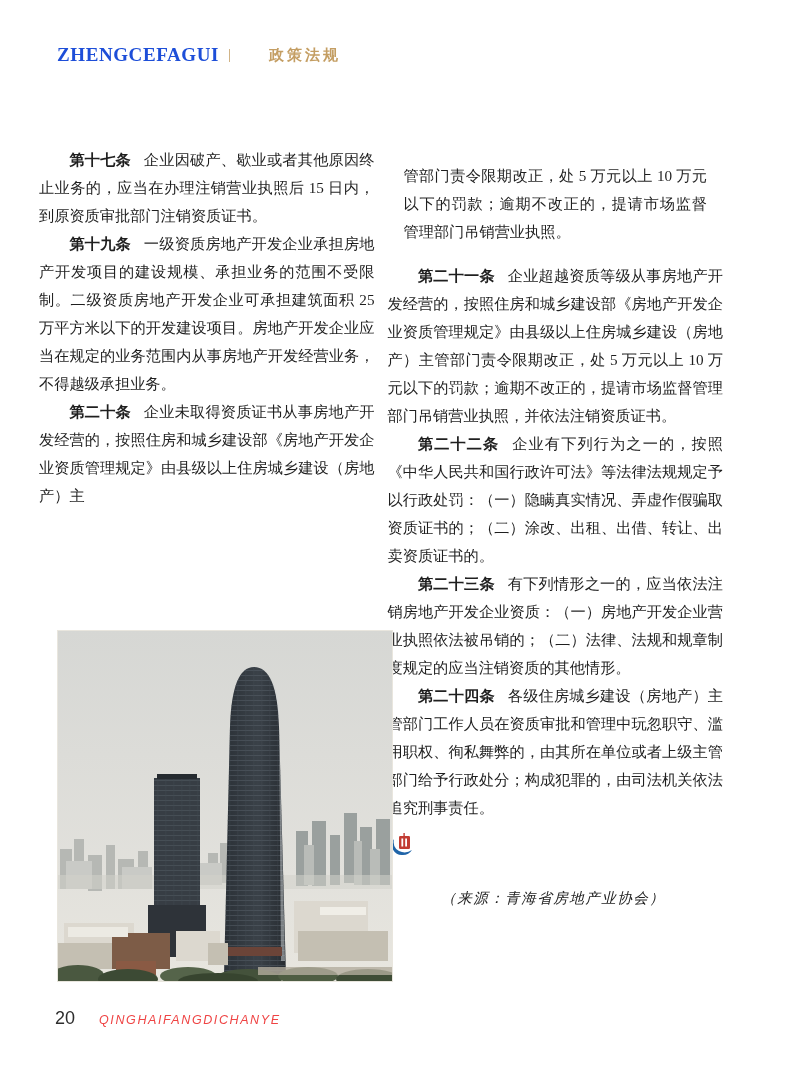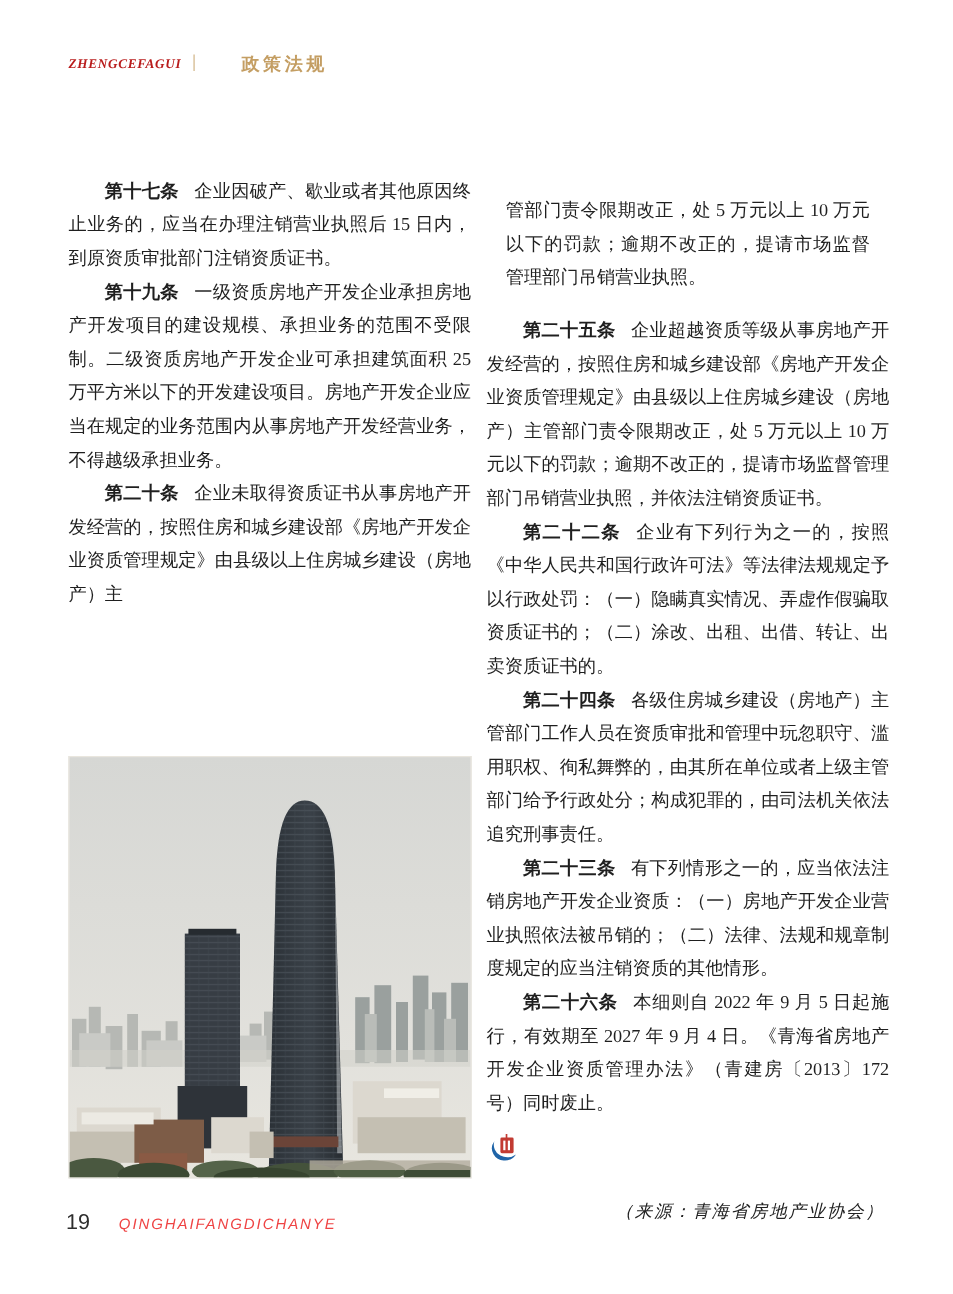--- a/index.html
+++ b/index.html
@@ -1,39 +1,39 @@
 <!DOCTYPE html>
 <html><head>
 <meta charset="utf-8">
 <style>
   html,body{margin:0;padding:0;background:#ffffff;}
   .page{position:relative;width:794px;height:1078px;background:#ffffff;overflow:hidden;
         font-family:"Liberation Serif","DejaVu Serif",serif;}
 
   
   .hdr{position:absolute;left:57px;top:44px;display:flex;align-items:center;gap:9px;}
-  .hdr-en{font-weight:700;font-size:11px;letter-spacing:.6px;color:#b91c1c;font-style:italic;}
+  .hdr-en{font-weight:700;font-size:19px;letter-spacing:.6px;color:#1d4ed8;}
   .hdr-bar{color:#c49e63;font-size:15px;font-weight:400;transform:translateY(-1px);}
   .hdr-cn{color:#c49e63;font-size:15px;font-weight:700;letter-spacing:3px;margin-left:29px;}
 
   
-  .columns{position:absolute;left:57px;top:146px;width:684px;display:flex;gap:13px;}
+  .columns{position:absolute;left:39px;top:146px;width:684px;display:flex;gap:13px;}
   .col{width:336px;font-size:15.2px;line-height:28px;color:#1f1f1f;text-align:justify;}
   p.para{margin:0;text-indent:2em;}
   p.cont{margin:16px;text-indent:0;}
   .lead{font-family:"Liberation Sans","DejaVu Sans",sans-serif;font-weight:700;margin-right:.85em;}
 
   
   .photo{position:absolute;left:57px;top:630px;width:336px;height:352px;margin:0;padding:0;
          border:1px solid #e9e6de;box-sizing:border-box;background:#dddddb;}
   .photo svg{display:block;width:100%;height:100%;}
 
   
   .endmark{margin-top:10px;margin-left:2px;height:28px;}
-  .source{margin:24px 4px 0 0;text-align:right;font-style:italic;font-size:14.5px;
+  .source{margin:24px 4px 0 0;text-align:center;font-style:italic;font-size:14.5px;
           letter-spacing:1.5px;color:#222;}
 
   
   .ftr{position:absolute;left:55px;top:1008px;display:flex;align-items:baseline;gap:24px;}
   .pagenum{font-family:"Liberation Sans","DejaVu Sans",sans-serif;font-size:18px;color:#2d2d2d;}
   .journal{font-family:"Liberation Sans","DejaVu Sans",sans-serif;font-size:12.5px;
            color:#ef4444;letter-spacing:1.6px;font-style:italic;}
 </style>
 </head>
 <body>
@@ -49,25 +49,24 @@
   <div class="columns">
 
     <section class="col">
       <p class="para"><b class="lead">第十七条</b><span>企业因破产、歇业或者其他原因终止业务的，应当在办理注销营业执照后 15 日内，到原资质审批部门注销资质证书。</span></p>
       <p class="para"><b class="lead">第十九条</b><span>一级资质房地产开发企业承担房地产开发项目的建设规模、承担业务的范围不受限制。二级资质房地产开发企业可承担建筑面积 25 万平方米以下的开发建设项目。房地产开发企业应当在规定的业务范围内从事房地产开发经营业务，不得越级承担业务。</span></p>
       <p class="para"><b class="lead">第二十条</b><span>企业未取得资质证书从事房地产开发经营的，按照住房和城乡建设部《房地产开发企业资质管理规定》由县级以上住房城乡建设（房地产）主</span></p>
     </section>
 
     <section class="col">
       <p class="cont"><span>管部门责令限期改正，处 5 万元以上 10 万元以下的罚款；逾期不改正的，提请市场监督管理部门吊销营业执照。</span></p>
-      <p class="para"><b class="lead">第二十五条</b><span>企业超越资质等级从事房地产开发经营的，按照住房和城乡建设部《房地产开发企业资质管理规定》由县级以上住房城乡建设（房地产）主管部门责令限期改正，处 5 万元以上 10 万元以下的罚款；逾期不改正的，提请市场监督管理部门吊销营业执照，并依法注销资质证书。</span></p>
+      <p class="para"><b class="lead">第二十一条</b><span>企业超越资质等级从事房地产开发经营的，按照住房和城乡建设部《房地产开发企业资质管理规定》由县级以上住房城乡建设（房地产）主管部门责令限期改正，处 5 万元以上 10 万元以下的罚款；逾期不改正的，提请市场监督管理部门吊销营业执照，并依法注销资质证书。</span></p>
       <p class="para"><b class="lead">第二十二条</b><span>企业有下列行为之一的，按照《中华人民共和国行政许可法》等法律法规规定予以行政处罚：（一）隐瞒真实情况、弄虚作假骗取资质证书的；（二）涂改、出租、出借、转让、出卖资质证书的。</span></p>
+      <p class="para"><b class="lead">第二十三条</b><span>有下列情形之一的，应当依法注销房地产开发企业资质：（一）房地产开发企业营业执照依法被吊销的；（二）法律、法规和规章制度规定的应当注销资质的其他情形。</span></p>
       <p class="para"><b class="lead">第二十四条</b><span>各级住房城乡建设（房地产）主管部门工作人员在资质审批和管理中玩忽职守、滥用职权、徇私舞弊的，由其所在单位或者上级主管部门给予行政处分；构成犯罪的，由司法机关依法追究刑事责任。</span></p>
-      <p class="para"><b class="lead">第二十三条</b><span>有下列情形之一的，应当依法注销房地产开发企业资质：（一）房地产开发企业营业执照依法被吊销的；（二）法律、法规和规章制度规定的应当注销资质的其他情形。</span></p>
-      <p class="para"><b class="lead">第二十六条</b><span>本细则自 2022 年 9 月 5 日起施行，有效期至 2027 年 9 月 4 日。《青海省房地产开发企业资质管理办法》（青建房〔2013〕172 号）同时废止。</span></p>
 
       <div class="endmark">
         <svg width="26" height="26" viewBox="0 0 26 26">
           <path d="M4,7 A10 10 0 0 0 13,23 A11 11 0 0 0 22,18 A13 13 0 0 1 9,19 A10 10 0 0 1 4,7 Z" fill="#1f64a8"></path>
           <rect x="9" y="4" width="11" height="13" rx="1.2" fill="#c23b32"></rect>
           <rect x="11.4" y="6.5" width="1.8" height="8" fill="#ffffff"></rect>
           <rect x="15.2" y="6.5" width="1.8" height="8" fill="#ffffff"></rect>
           <rect x="13.4" y="1" width="1.4" height="3.4" fill="#c23b32"></rect>
         </svg>
       </div>
@@ -160,17 +159,17 @@
         <ellipse cx="190" cy="348" rx="34" ry="10" fill="#44523b"></ellipse>
         <ellipse cx="250" cy="345" rx="30" ry="9" fill="#4e5d43"></ellipse>
         <ellipse cx="310" cy="348" rx="32" ry="10" fill="#3e4c36"></ellipse>
         <ellipse cx="160" cy="350" rx="40" ry="8" fill="#37442f"></ellipse>
       </g>
       <rect x="200" y="336" width="134" height="8" fill="#b3ac9d" opacity="0.8"></rect>
     </svg>
   </figure>
 
   <div class="ftr">
-    <span class="pagenum">19</span>
+    <span class="pagenum">20</span>
     <span class="journal">QINGHAIFANGDICHANYE</span>
   </div>
 
 </div>
 
 </body></html>

